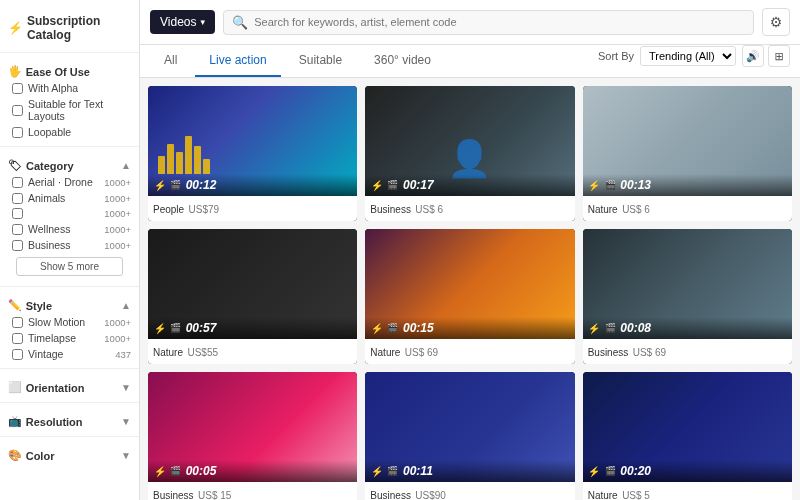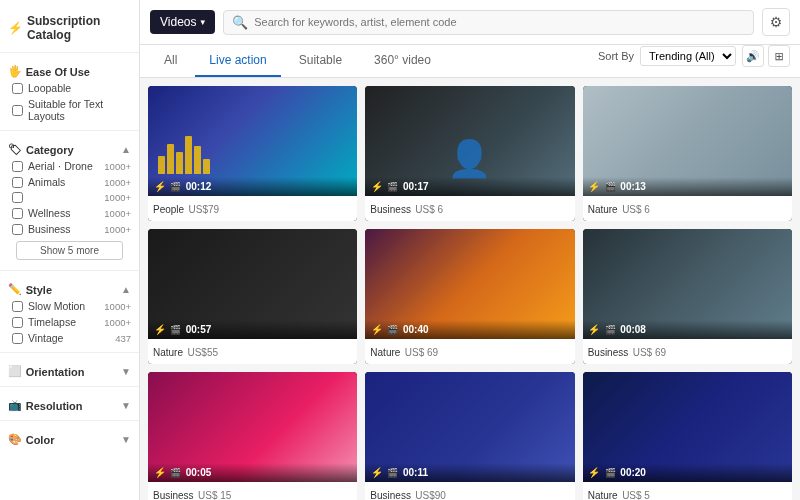--- a/index.html
+++ b/index.html
@@ -251,21 +251,21 @@
       left: 0;
       right: 0;
       padding: 4px 6px;
       display: flex;
       align-items: center;
       gap: 4px;
       background: linear-gradient(transparent, rgba(0,0,0,0.6));
     }
     .bolt-icon { color: #ffcc00; font-size: 10px; }
     .cam-icon { color: white; font-size: 9px; }
-    .duration-badge { color: white; font-size: 10px; font-weight: bold; }
+    .duration-badge { color: white; font-size: 12px; font-weight: bold; font-style: italic; }
     .video-info {
       padding: 3px 5px 4px 5px;
       background: #fff;
     }
     .video-label { font-size: 10px; color: #333; }
     .video-price { font-size: 10px; color: #777; }
 
     
     .c1 { background: linear-gradient(135deg, #1a237e 0%, #3949ab 40%, #00acc1 100%); }
     .c2 { background: linear-gradient(135deg, #212121 0%, #37474f 60%, #546e7a 100%); }
@@ -289,25 +289,29 @@
 
   <div class="sidebar-section">
     <div class="sidebar-section-header">
       <span class="section-icon">
         <span>🖐</span>
         <span>Ease Of Use</span>
       </span>
     </div>
     <div class="filter-item">
       <input type="checkbox" style="">
+      <span>With Alpha</span>
+    </div>
+    <div class="filter-item">
+      <input type="checkbox" style="">
+      <span>Suitable for Text Layouts</span>
+    </div>
+    <div class="filter-item">
+      <input type="checkbox" style="">
       <span>Loopable</span>
-    </div>
-    <div class="filter-item">
-      <input type="checkbox" style="">
-      <span>Suitable for Text Layouts</span>
     </div>
   </div>
   <div class="divider"></div>
 
   <div class="sidebar-section">
     <div class="sidebar-section-header">
       <span class="section-icon">
         <span>🏷</span>
         <span>Category</span>
       </span>
@@ -499,21 +503,21 @@
       <span class="video-label">Nature</span>
       <span class="video-price"> US$55</span>
     </div>
   </div>
         <div class="video-card">
     <div class="thumb-gradient c5" style="position:relative;height:110px;">
 
       <div class="video-overlay">
         <span class="bolt-icon">⚡</span>
         <span class="cam-icon">🎬</span>
-        <span class="duration-badge">00:40</span>
+        <span class="duration-badge">00:15</span>
       </div>
     </div>
     <div class="video-info">
       <span class="video-label">Nature</span>
       <span class="video-price"> US$ 69</span>
     </div>
   </div>
         <div class="video-card">
     <div class="thumb-gradient c6" style="position:relative;height:110px;">
 

